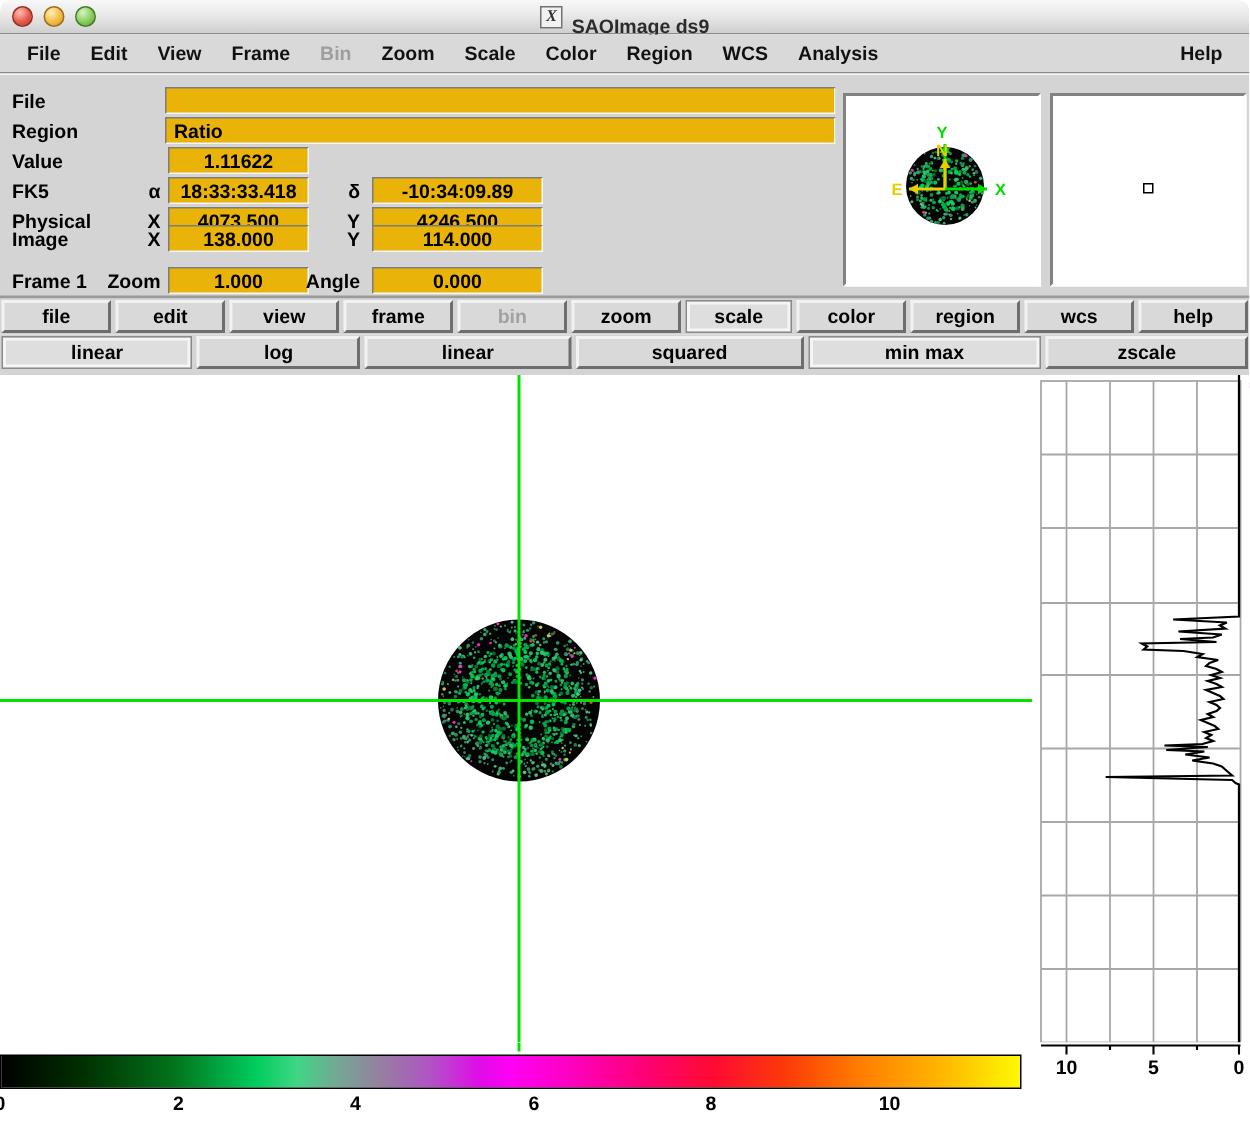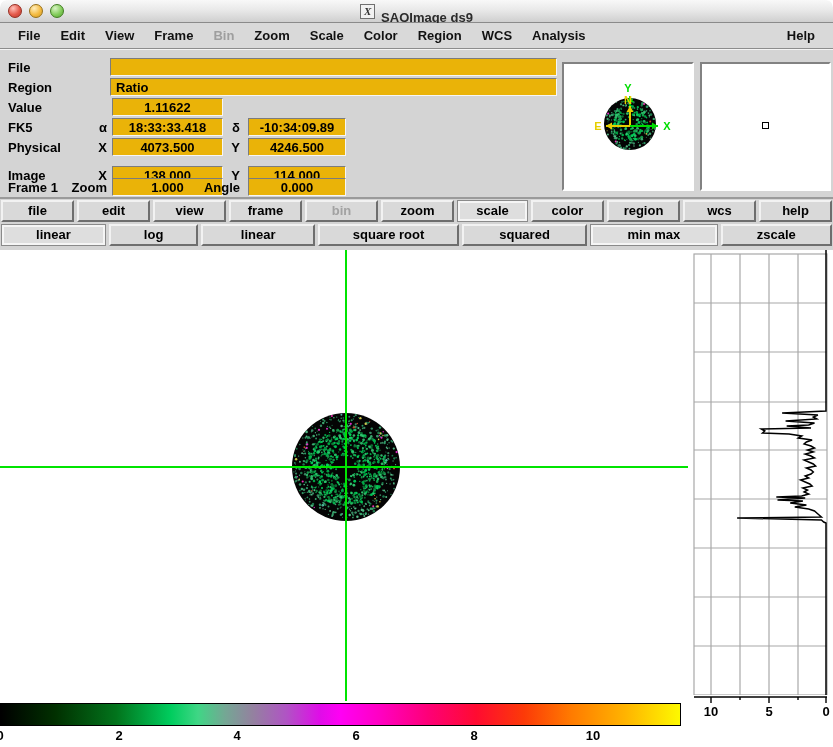--- a/index.html
+++ b/index.html
@@ -41,22 +41,22 @@
   .ilabel{position:absolute;left:8px;top:2px;font:bold 13px "Liberation Sans",sans-serif;color:#000;}
   .isub1{position:absolute;left:60px;width:47px;top:2px;text-align:right;font:bold 13px "Liberation Sans",sans-serif;color:#000;}
   .isub2{position:absolute;left:200px;width:40px;top:2px;text-align:right;font:bold 13px "Liberation Sans",sans-serif;color:#000;}
   .ifield{
     position:absolute;top:0;height:18px;background:#eab308;
     border:1px solid;border-color:#7c7c7c #f6f6f6 #f6f6f6 #7c7c7c;
     font:bold 13px "Liberation Sans",sans-serif;color:#000;
     display:flex;align-items:center;justify-content:center;overflow:hidden;white-space:nowrap;
   }
   .ifield.wide{left:110px;width:447px;justify-content:flex-start;padding-left:5px;}
-  .ifield.c1{left:112px;width:111px;}
-  .ifield.c2{left:248px;width:98px;}
+  .ifield.c1{left:112px;width:94px;}
+  .ifield.c2{left:248px;width:114px;}
   .panel3d{position:absolute;top:12px;height:129px;background:#ffffff;
     border:2px solid;border-color:#828282 #ffffff #ffffff #828282;}
   #panner{left:562px;width:132px;}
   #magnifier{left:700px;width:131px;}
   #mag-square{position:absolute;left:60px;top:58px;width:7px;height:7px;border:1px solid #000;background:#fff;}
   
   .toolbar{position:absolute;left:0;width:833px;display:flex;gap:3px;padding:1px 1px;background:#d4d4d4;}
   #toolbar1{top:199px;height:24px;}
   #toolbar2{top:223px;height:36px;border-bottom:4px solid #d946ef;}
   .tbtn{
@@ -130,21 +130,21 @@
       <span class="isub2">δ</span>
       <div class="ifield c2">-10:34:09.89</div>
     </div>
     <div class="irow" style="top:88px">
       <span class="ilabel">Physical</span>
       <span class="isub1">X</span>
       <div class="ifield c1">4073.500</div>
       <span class="isub2">Y</span>
       <div class="ifield c2">4246.500</div>
     </div>
-    <div class="irow" style="top:116px">
+    <div class="irow" style="top:100px">
       <span class="ilabel">Image</span>
       <span class="isub1">X</span>
       <div class="ifield c1">138.000</div>
       <span class="isub2">Y</span>
       <div class="ifield c2">114.000</div>
     </div>
     <div class="irow" style="top:128px">
       <span class="ilabel">Frame 1</span>
       <span class="isub1">Zoom</span>
       <div class="ifield c1">1.000</div>
@@ -488,21 +488,20 @@
     <div class="tbtn">color</div>
     <div class="tbtn">region</div>
     <div class="tbtn">wcs</div>
     <div class="tbtn">help</div>
   </div>
 
   <div id="toolbar2" class="toolbar">
     <div class="tbtn active" style="flex-grow:90">linear</div>
     <div class="tbtn" style="flex-grow:75">log</div>
     <div class="tbtn" style="flex-grow:96">linear</div>
-    <div class="tbtn" style="flex-grow:120">square root</div>
     <div class="tbtn" style="flex-grow:106">squared</div>
     <div class="tbtn active" style="flex-grow:110">min max</div>
     <div class="tbtn" style="flex-grow:94">zscale</div>
   </div>
 
   <div id="canvas">
     <svg id="canvas-svg" width="833" height="445" viewBox="0 0 833 445">
         <circle cx="346" cy="217" r="54" fill="#040404"></circle>
         <circle cx="344.9" cy="187.5" r="0.95" fill="#0a7a35" opacity="0.9"></circle>
         <circle cx="365.1" cy="243.5" r="1.50" fill="#34c873" opacity="0.9"></circle>

